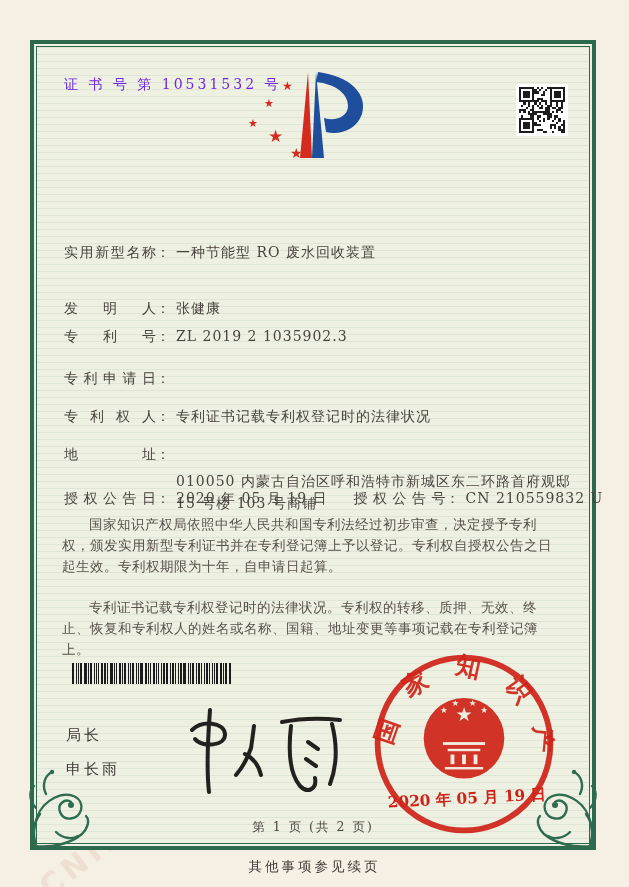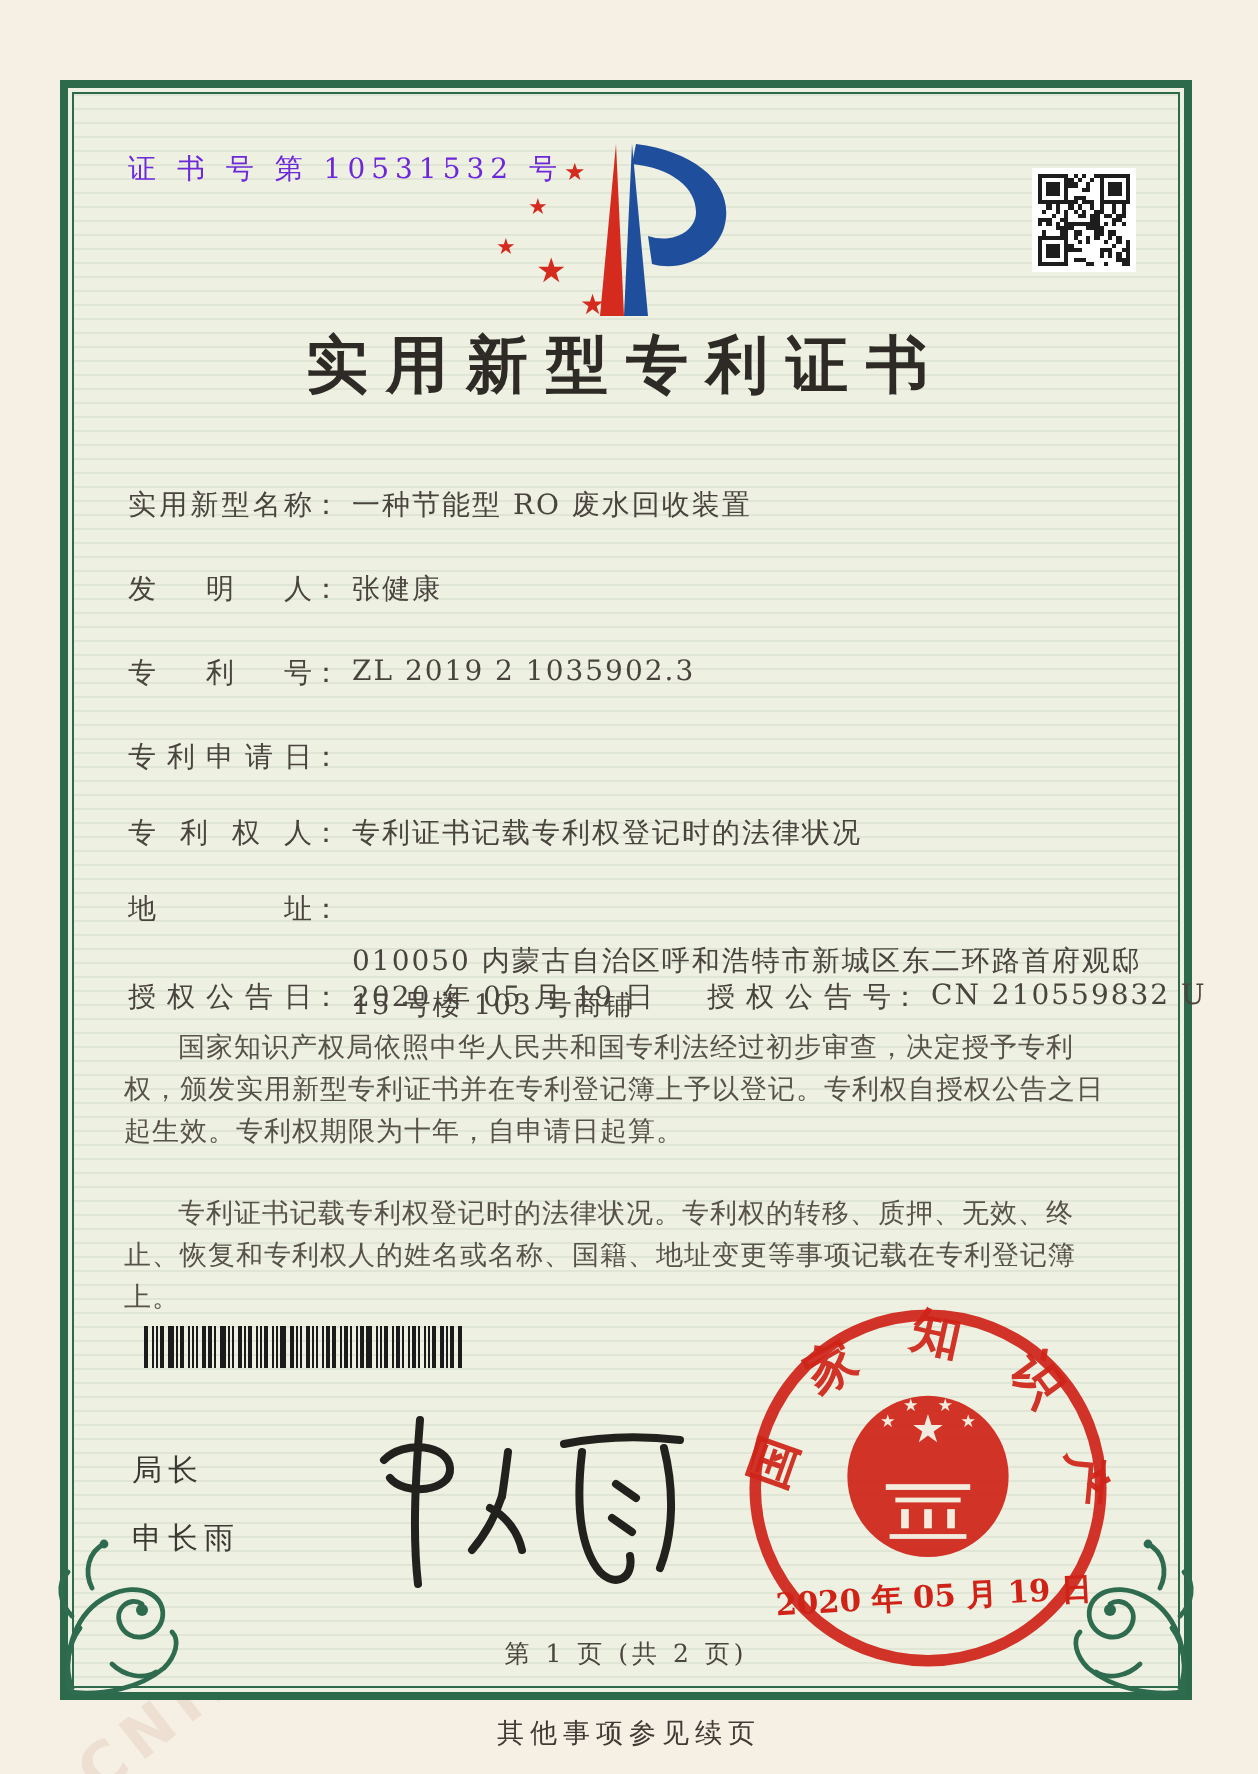--- a/index.html
+++ b/index.html
@@ -547,28 +547,27 @@
       <div></div>
       <div></div>
       <div class="on"></div>
       <div></div>
       <div></div>
       <div></div>
       <div class="on"></div>
       <div class="on"></div>
     </div>
 
-  <div class="title">实用新型专利证书</div>
 
   <div class="field-row" style="top:244px;">
     <span class="f-label">实用新型名称</span>
       <span class="f-colon">：</span>
     <span class="f-value">一种节能型 RO 废水回收装置</span>
   </div>
-  <div class="field-row" style="top:286px;">
+  <div class="field-row" style="top:300px;">
     <span class="f-label">发明人</span>
       <span class="f-colon">：</span>
     <span class="f-value">张健康</span>
   </div>
   <div class="field-row" style="top:328px;">
     <span class="f-label">专利号</span>
       <span class="f-colon">：</span>
     <span class="f-value">ZL 2019 2 1035902.3</span>
   </div>
   <div class="field-row" style="top:370px;">

